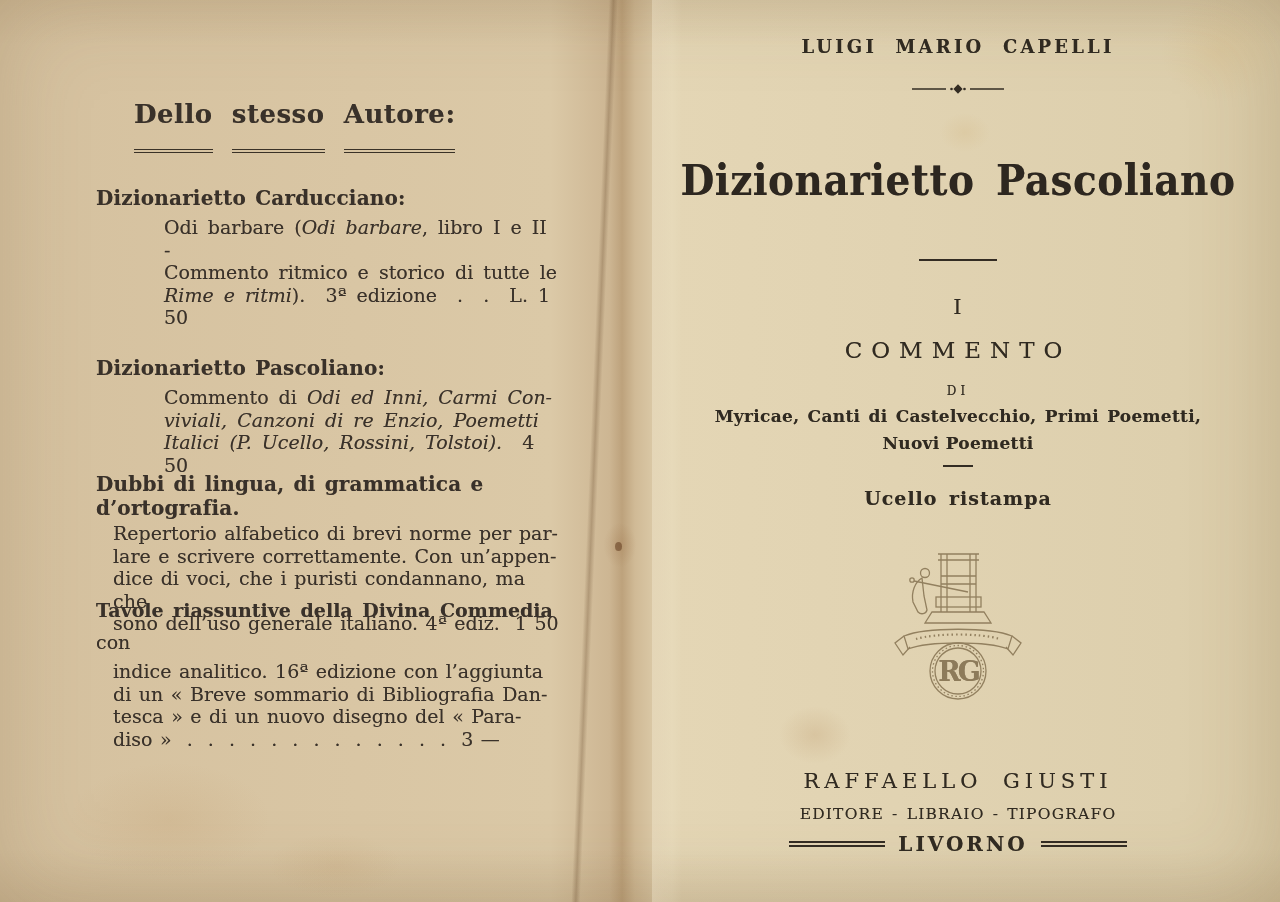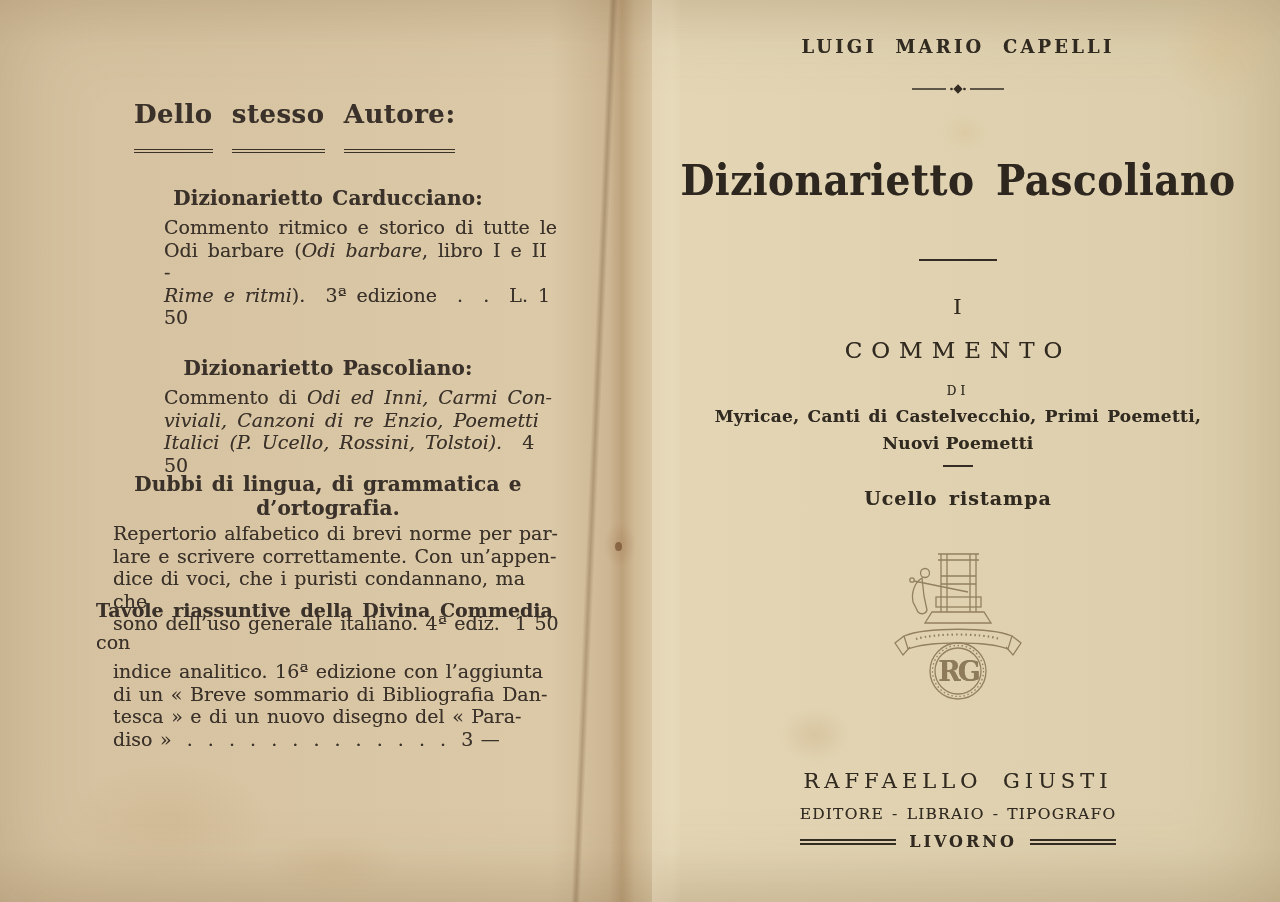--- a/index.html
+++ b/index.html
@@ -43,21 +43,21 @@
     text-shadow:0 0 .4px rgba(64,52,32,.45);}
   .autore-heading{
     position:absolute;left:134px;top:99px;
     font-size:26px;font-weight:bold;letter-spacing:.5px;white-space:pre;
   }
   .entry{position:absolute;left:96px;width:464px;}
   .e-carducciano{top:186px;}
   .e-pascoliano{top:356px;}
   .e-dubbi{top:472px;}
   .e-tavole{top:594px;}
-  .entry-title{font-size:20px;font-weight:bold;letter-spacing:.2px;word-spacing:2px;text-align:center;}
+  .entry-title{font-size:20px;font-weight:bold;letter-spacing:.2px;word-spacing:2px;}
   .entry-lines{font-size:19px;line-height:22.6px;word-spacing:4px;}
   .entry-lines.indented{margin-left:68px;margin-top:6px;}
   .entry-lines.gap{margin-top:11px;}
   .entry-lines.tight{word-spacing:1.5px;margin-left:17px;margin-top:2px;}
   .first-line{font-size:19px;line-height:32px;word-spacing:3px;}
 
   
   .right-page{position:absolute;left:656px;top:0;width:604px;height:676px;color:#302a21;
     text-align:center;text-shadow:0 0 .4px rgba(55,45,28,.45);}
   .right-page > *{position:absolute;left:0;right:0;}
@@ -74,21 +74,21 @@
   .works2{top:433px;font-size:17px;font-weight:bold;letter-spacing:.3px;}
   .small-rule{top:465px;width:30px;height:2px;}
   .ristampa{top:487px;font-size:19px;font-weight:bold;letter-spacing:1px;word-spacing:4px;}
   .emblem{top:550px;left:50%;transform:translateX(-50%);width:128px;}
   .publisher{top:769px;font-size:21px;letter-spacing:5px;word-spacing:9px;}
   .roles{top:805px;font-size:15.5px;letter-spacing:1.2px;word-spacing:2px;}
   .livorno-row{top:832px;display:flex;align-items:center;justify-content:center;gap:13px;}
   .dbl-rule{display:inline-block;height:6px;border-top:2px solid #332c23;border-bottom:2px solid #332c23;box-sizing:border-box;}
   .dbl-left{width:96px;}
   .dbl-right{width:86px;}
-  .city{font-size:16px;font-weight:bold;letter-spacing:3px;}
+  .city{font-size:20px;font-weight:bold;letter-spacing:3px;}
 </style>
 </head>
 <body>
 
 <div class="scan">
 
   <div class="gutter-crease"></div>
   <div class="gutter-highlight"></div>
   <div class="stain s1"></div>
   <div class="stain s2"></div>
@@ -98,22 +98,22 @@
   <div class="stain s6"></div>
   <div class="stain s7"></div>
 
   <div class="left-page">
 
     <div class="autore-heading"><span class="ul">Dello</span><span>  </span><span class="ul">stesso</span><span>  </span><span class="ul">Autore:</span></div>
 
     <section class="entry e-carducciano">
       <div class="entry-title">Dizionarietto Carducciano:</div>
       <div class="entry-lines indented">
+          <div class="tline"><span>Odi barbare (</span><span class="it">Odi barbare</span><span>, libro I e II -</span></div>
           <div class="tline"><span>Commento ritmico e storico di tutte le</span></div>
-          <div class="tline"><span>Odi barbare (</span><span class="it">Odi barbare</span><span>, libro I e II -</span></div>
           <div class="tline"><span class="it">Rime e ritmi</span><span>).  3ª edizione  .  .  L. 1 50</span></div>
         </div>
     </section>
 
     <section class="entry e-pascoliano">
       <div class="entry-title">Dizionarietto Pascoliano:</div>
       <div class="entry-lines indented">
           <div class="tline"><span>Commento di </span><span class="it">Odi ed Inni, Carmi Con-</span></div>
           <div class="tline"><span class="it">viviali, Canzoni di re Enzio, Poemetti</span></div>
           <div class="tline"><span class="it">Italici (P. Ucello, Rossini, Tolstoi).</span><span>  4 50</span></div>

